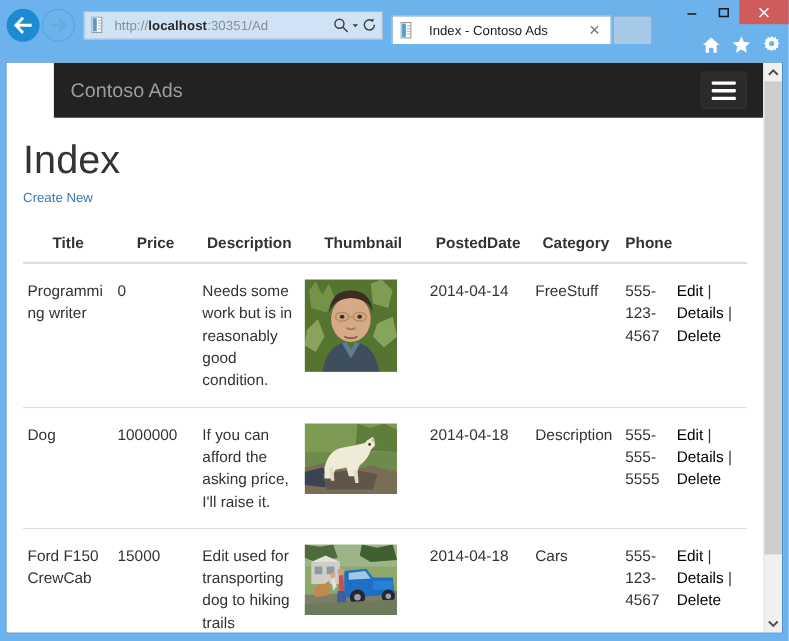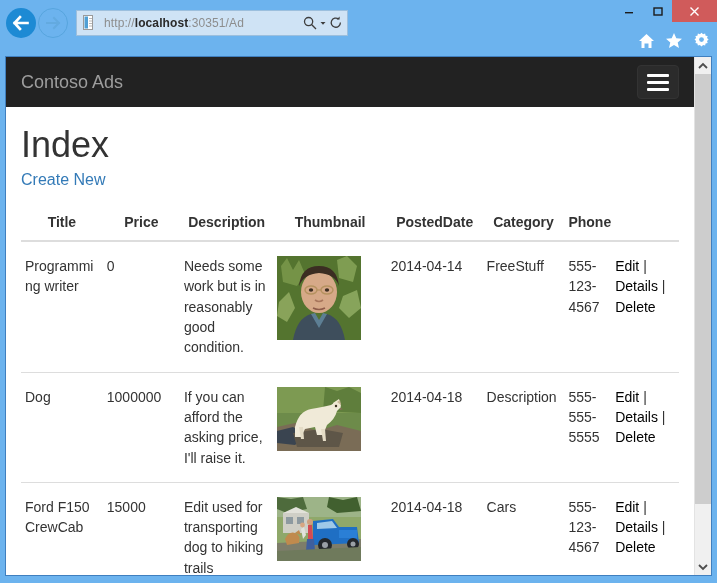--- a/index.html
+++ b/index.html
@@ -184,20 +184,21 @@
 
   
   .navbar {
     height: 50px;
     background: #222222;
     display: flex;
     align-items: center;
     justify-content: space-between;
     padding: 0 15px;
     box-sizing: border-box;
+    margin-left: 43px;
   }
   .brand {
     color: #9d9d9d;
     font-size: 18px;
     line-height: 20px;
   }
   .navbar-toggle {
     width: 40px;
     height: 32px;
     border: 1px solid #333333;
@@ -224,21 +225,21 @@
   }
   h1.page-title {
     font-size: 36px;
     font-weight: normal;
     color: #333333;
     margin: 18px 0 6px 0;
     line-height: 1.1;
   }
   .create-new {
     color: #337ab7;
-    font-size: 16px;
+    font-size: 12px;
     text-decoration: none;
     display: inline-block;
     margin-bottom: 16px;
   }
 
   table.grid {
     width: 100%;
     border-collapse: collapse;
     font-size: 14px;
     color: #333333;
@@ -374,20 +375,35 @@
         <svg width="8" height="14" viewBox="0 0 8 14">
           <path d="M1.5 6 L4 8.8 L6.5 6" fill="#3d3d3d"></path>
         </svg>
         <svg width="14" height="14" viewBox="0 0 14 14">
           <path d="M11.4 6.6 A4.6 4.6 0 1 1 9.6 3" fill="none" stroke="#3d3d3d" stroke-width="1.3"></path>
           <path d="M10.6 0.6 L10.6 3.6 L7.6 3.4 Z" fill="#3d3d3d"></path>
         </svg>
       </div>
     </div>
 
+    <div class="tabstrip">
+      <div class="tab">
+        <svg class="page-icon" viewBox="0 0 15 16">
+          <rect x="0.5" y="0.5" width="9" height="14" fill="#ffffff" stroke="#9a9a9a"></rect>
+          <rect x="1.5" y="1.5" width="3.5" height="12" fill="#4f9fd4"></rect>
+          <rect x="6" y="3" width="3" height="1" fill="#b9b9b9"></rect>
+          <rect x="6" y="5.5" width="3" height="1" fill="#b9b9b9"></rect>
+          <rect x="6" y="8" width="3" height="1" fill="#b9b9b9"></rect>
+          <rect x="6" y="10.5" width="3" height="1" fill="#b9b9b9"></rect>
+        </svg>
+        <span class="tab-title">Index - Contoso Ads</span>
+        <span class="tab-close">✕</span>
+      </div>
+      <div class="newtab"></div>
+    </div>
 
     <div class="chrome-icons">
       <svg width="17" height="16" viewBox="0 0 17 16">
         <path d="M8.5 1 L16 8 L13.5 8 L13.5 15 L10.5 15 L10.5 10.5 L6.5 10.5 L6.5 15 L3.5 15 L3.5 8 L1 8 Z" fill="#ffffff"></path>
       </svg>
       <svg width="18" height="17" viewBox="0 0 18 17">
         <path d="M9 1 L11.3 6.2 L17 6.7 L12.7 10.5 L14 16 L9 13.1 L4 16 L5.3 10.5 L1 6.7 L6.7 6.2 Z" fill="#ffffff"></path>
       </svg>
       <svg width="17" height="17" viewBox="0 0 17 17">
         <path d="M8.5 0.8 L10.1 2.3 L12.1 1.6 L12.6 3.7 L14.7 4 L14 6.1 L15.6 7.6 L14 9.1 L14.7 11.1 L12.6 11.6 L12.1 13.6 L10.1 12.9 L8.5 14.5 L6.9 12.9 L4.9 13.6 L4.4 11.6 L2.4 11.1 L3.1 9.1 L1.5 7.6 L3.1 6.1 L2.4 4 L4.4 3.7 L4.9 1.6 L6.9 2.3 Z" fill="#ffffff"></path>

